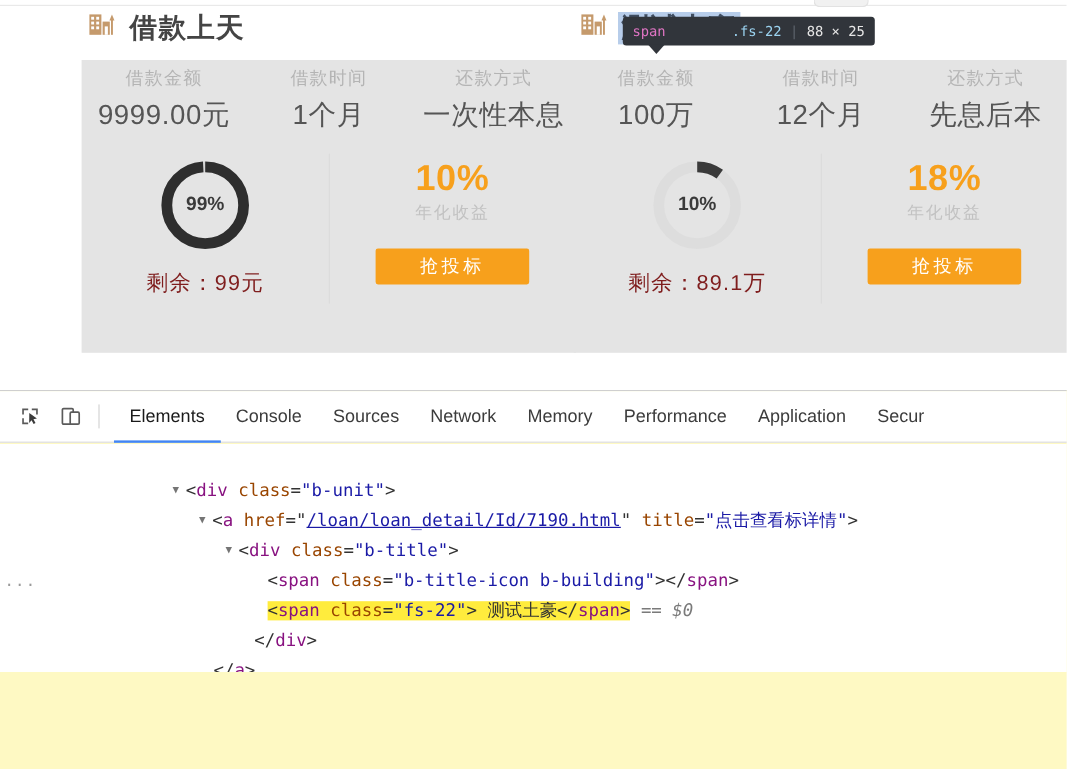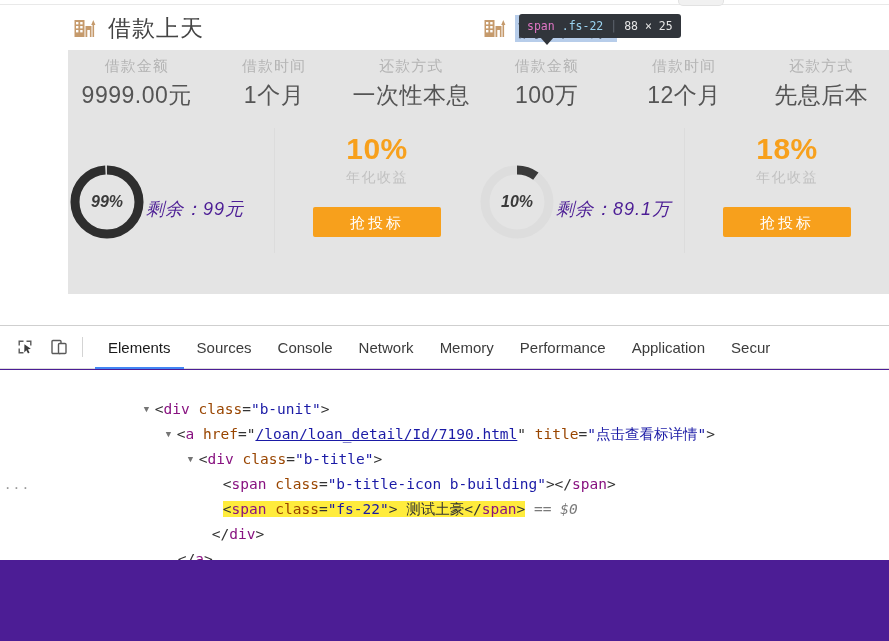--- a/index.html
+++ b/index.html
@@ -28,22 +28,22 @@
     border-radius:0 0 5px 5px;
   }
 
   .cards { position:absolute; left:0; top:10px; width:889px; height:315px; }
 
   .unit { position:absolute; top:0; width:412px; }
   .unit.left  { left:68px; }
   .unit.right { left:478px; }
 
   .b-title {
-    height:36px; display:flex; align-items:center; gap:9px;
-    padding-left:6px; margin-bottom:4px;
+    height:36px; display:flex; align-items:flex-start; gap:9px;
+    padding-left:6px; margin-bottom:4px;font-weight:bold;
   }
   .b-title-icon {
     width:22px; height:21px; flex:none; position:relative; display:block;
   }
   .fs-22 {
     font-size:23px; color:#444; letter-spacing:1px; line-height:1;
     position:relative; padding:2px 3px;
   }
   .fs-22.selected {
     background:#b7cdea;
@@ -65,31 +65,31 @@
     font-size:23px; color:#555; letter-spacing:0.5px; line-height:26px;
   }
 
   .lower {
     display:flex; margin-top:24px; position:relative; height:140px;
   }
   .lower:before {
     content:""; position:absolute; left:50%; top:-4px; width:1px; height:125px;
     background:#dcdcdc;
   }
-  .lower-left  { flex:1; display:flex; flex-direction:row; align-items:center;font-style:italic; }
+  .lower-left  { flex:1; display:flex; flex-direction:column; align-items:center; }
   .lower-right { flex:1; display:flex; flex-direction:column; align-items:center; }
 
   .donut { position:relative; width:78px; height:78px; }
   .donut svg { display:block; }
   .donut-text {
     position:absolute; inset:0; display:flex; align-items:center; justify-content:center;
     font-size:16px; font-weight:bold; color:#3a3a3a; letter-spacing:0px;
   }
   .remain {
-    margin-top:14px; font-size:18px; color:#4c1d95; letter-spacing:1px;
+    margin-top:14px; font-size:18px; color:#7f1d1d; letter-spacing:1px;
   }
 
   .rate {
     font-size:30px; font-weight:bold; color:#f7a01c; line-height:34px;
     letter-spacing:0.5px;
   }
   .rate-label {
     font-size:14px; color:#c2c2c2; letter-spacing:1.5px; margin-top:3px;
   }
   .bid-btn {
@@ -101,34 +101,34 @@
 
   
   .size-tooltip {
     position:absolute; left:519px; top:14px; height:24px;
     background:#31353b; color:#fff; border-radius:3px;
     display:flex; align-items:center; padding:0 8px; gap:7px;
     font-family:"DejaVu Sans Mono","Liberation Mono",monospace; font-size:11.5px;
     white-space:nowrap;
   }
   .size-tooltip .tag { color:#e075c4; }
-  .size-tooltip .cls { color:#9bd3f0; }
+  .size-tooltip .cls { color:#9bd3f0;margin-left:48px; }
   .size-tooltip .sep { color:#5e646e; }
   .size-tooltip .dim { color:#e6e6e6; }
   .tooltip-arrow {
     position:absolute; left:540px; top:37px;
     width:0; height:0;
     border-left:7px solid transparent; border-right:7px solid transparent;
     border-top:8px solid #31353b;
   }
 
   
   .devtools {
     position:absolute; left:0; top:325px; width:889px; height:316px;
-    background:#4c1d95; border-top:1px solid #cfcfcf;
+    background:#fef9c3; border-top:1px solid #cfcfcf;
   }
 
   .dt-toolbar {
     height:43px; display:flex; align-items:center;
     border-bottom:1px solid #dcdcdc; background:#ffffff;
     padding-left:8px;
   }
   .icon-btn {
     width:34px; height:34px; display:flex; align-items:center; justify-content:center;
     cursor:pointer; background:none; border:none; padding:0;
@@ -316,22 +316,22 @@
       </button>
       <button class="icon-btn">
         <svg width="18" height="18" viewBox="0 0 18 18">
           <rect x="2" y="2.5" width="9" height="13" rx="1" fill="none" stroke="#5a5a5a" stroke-width="1.4"></rect>
           <rect x="8.5" y="5.5" width="7.5" height="10" rx="1" fill="#ffffff" stroke="#5a5a5a" stroke-width="1.4"></rect>
         </svg>
       </button>
       <div class="tb-sep"></div>
       <div class="dt-tabs">
         <div class="dt-tab active">Elements</div>
+        <div class="dt-tab">Console</div>
         <div class="dt-tab">Sources</div>
-        <div class="dt-tab">Console</div>
         <div class="dt-tab">Network</div>
         <div class="dt-tab">Memory</div>
         <div class="dt-tab">Performance</div>
         <div class="dt-tab">Application</div>
         <div class="dt-tab">Secur</div>
       </div>
     </div>
 
     <div class="dom-tree">
 

